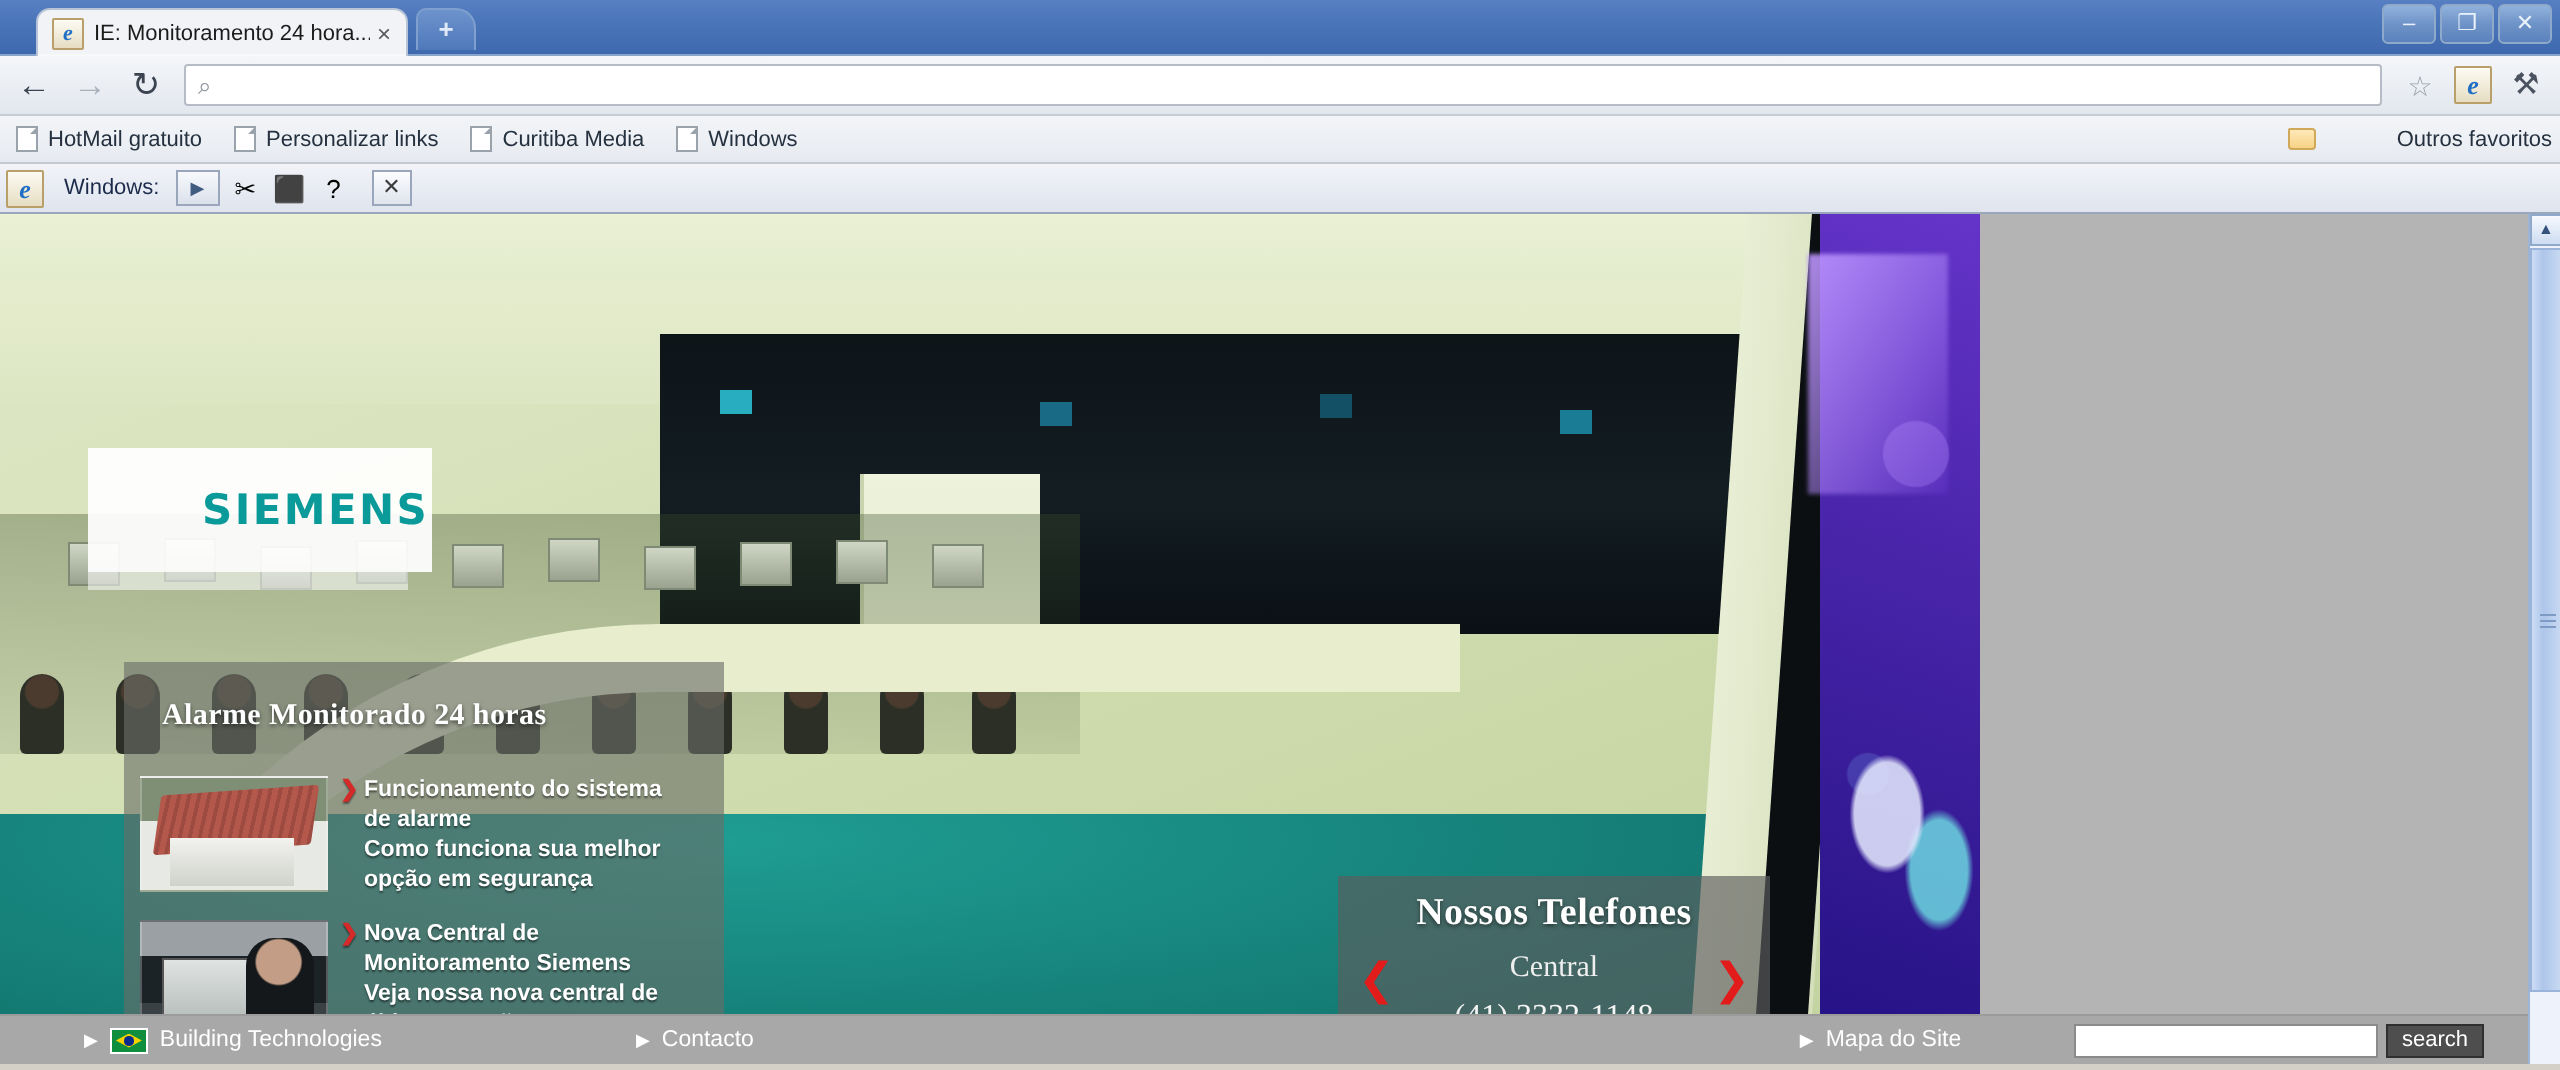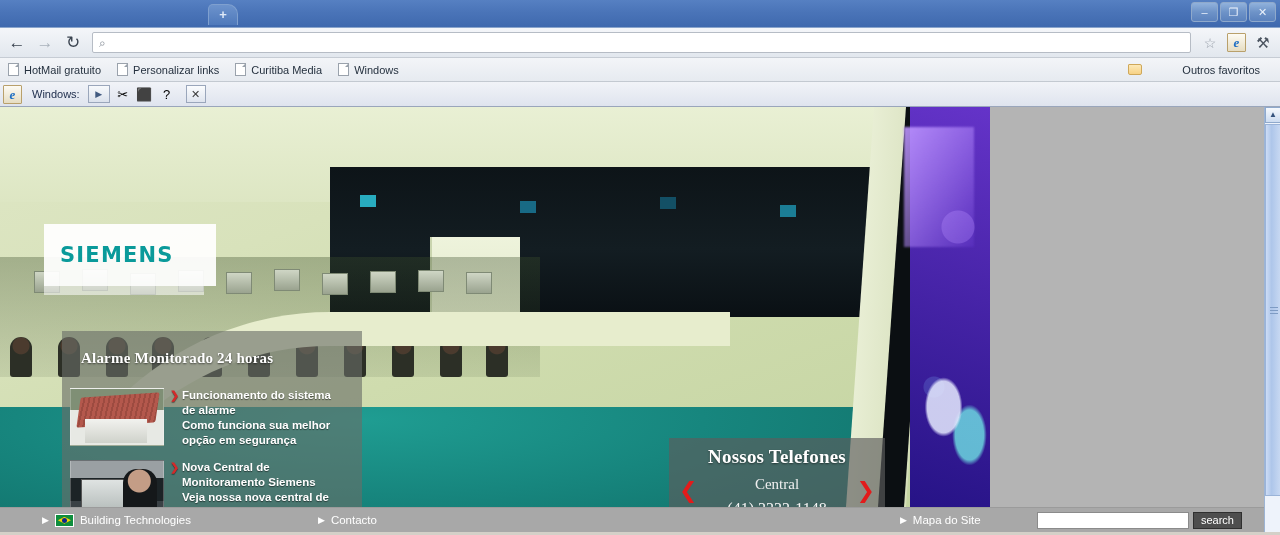--- a/index.html
+++ b/index.html
@@ -173,21 +173,21 @@
     width: 11px; height: 13px;
     background:#fff;
     border:1px solid #9aa2ac;
     position: relative;
   }
   .bm .page-ico::after{
     content:""; position:absolute; right:-1px; top:-1px;
     border-width: 0 0 4px 4px; border-style: solid;
     border-color: transparent transparent #9aa2ac transparent;
   }
-  .bm.right { position:absolute; right: 20px; margin-right:0;gap:40px; }
+  .bm.right { position:absolute; right: 4px; margin-right:0;gap:40px; }
   .bm .folder-ico {
     width: 14px; height: 11px;
     background: linear-gradient(to bottom,#fde9b8,#f7d285);
     border: 1px solid #cfa85a;
     border-radius: 1px 2px 2px 2px;
   }
 
   
   .addrbar {
     height: 25px;
@@ -338,21 +338,22 @@
     width: 172px; height: 62px;
     background: rgba(255,255,255,.93);
     display:flex; align-items:center;
   }
   .logo-plate .wordmark {
     color: #099; color:#0a9a9a;
     font-family: "DejaVu Sans", sans-serif;
     font-weight: bold;
     font-size: 21px;
     letter-spacing: 1.2px;
-    padding-left: 16px;
+    padding-left: 33px;
+    margin-left: 24px;
   }
   .logo-underline {
     position:absolute; left:44px; top:179px; width:160px; height:9px;
     background: rgba(255,255,255,.55);
   }
 
   
   .promo {
     position:absolute;
     left: 62px; top: 224px;
@@ -539,20 +540,25 @@
     width: 8px; height: 7px;
     background: repeating-linear-gradient(to bottom,#7e9bc4 0 1px, transparent 1px 3px);
   }
 </style>
 </head>
 <body>
 
 <div id="browser">
 
   <div class="tabstrip">
+    <div class="tab">
+      <span class="favicon"></span>
+      <span class="tab-title">IE: Monitoramento 24 hora...</span>
+      <span class="tab-close">×</span>
+    </div>
     <div class="newtab">
       <span class="plus">+</span>
     </div>
     <div class="wincontrols">
       <div class="wbtn">–</div>
       <div class="wbtn">❐</div>
       <div class="wbtn">✕</div>
     </div>
   </div>
 

